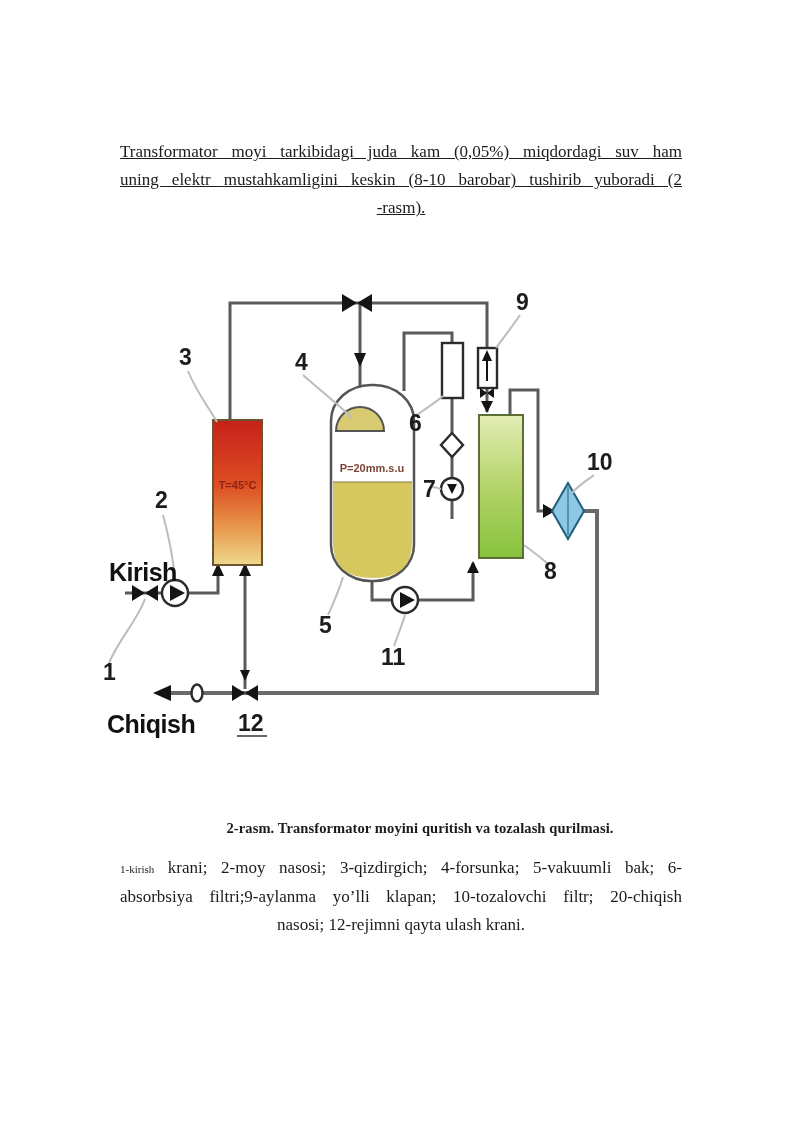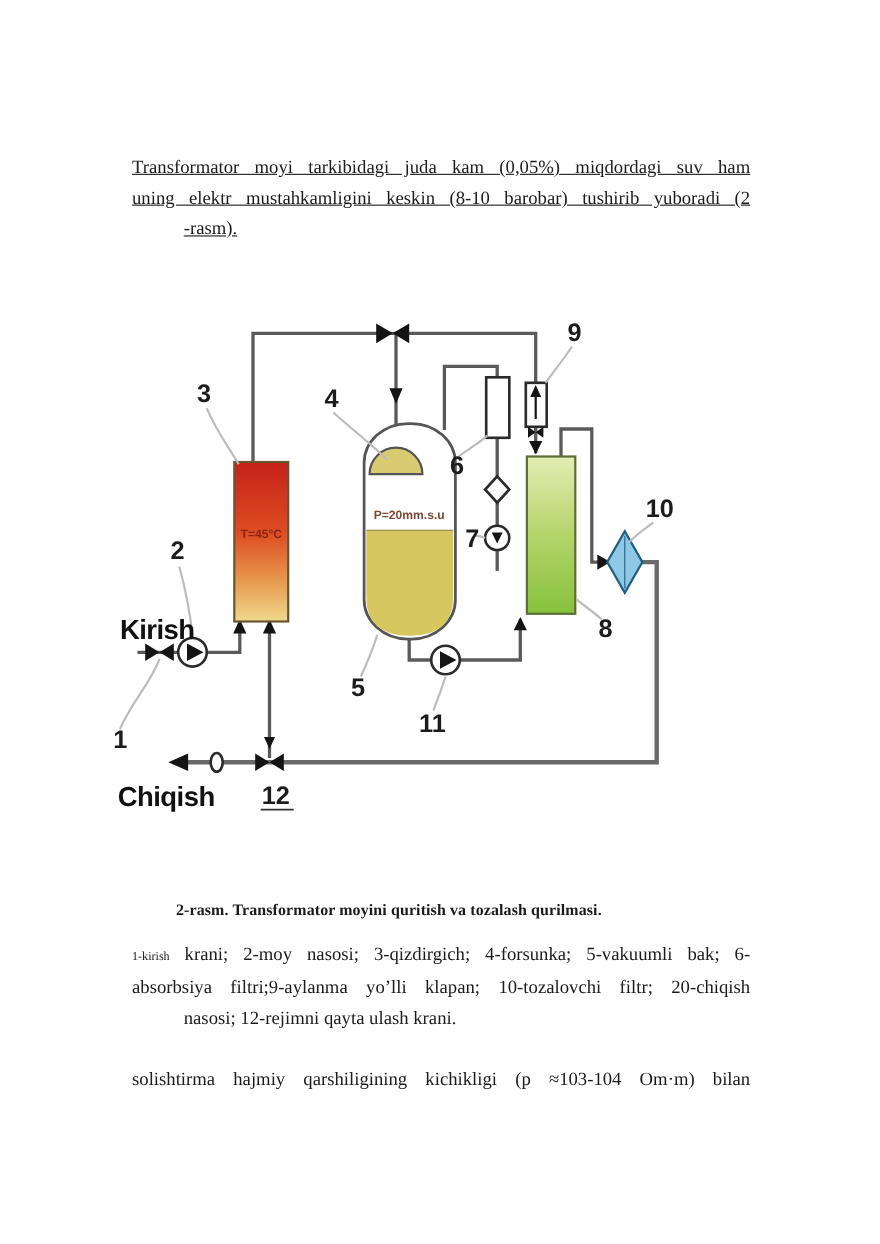--- a/index.html
+++ b/index.html
@@ -5,28 +5,28 @@
   html,body{margin:0;padding:0;}
   body{
     width:800px;height:1131px;position:relative;
     background:#ffffff;
     font-family:"Liberation Serif", serif;
     color:#1b1b1b;
     overflow:hidden;
   }
   .para{position:absolute;left:120px;width:562px;font-size:17px;line-height:28px;}
   .jline{text-align:justify;text-align-last:justify;}
-  .lline{text-align:left;margin-left:47px;}
+  .lline{text-align:center;}
   #intro{top:138px;text-decoration:underline;}
   #legend{top:854px;}
   #body2{top:966px;line-height:30px;}
   .legend-small{font-size:11px;}
   #caption{
     position:absolute;left:160px;top:820px;width:520px;
-    font-size:14.5px;font-weight:bold;letter-spacing:0.1px;
+    font-size:14.5px;font-weight:bold;letter-spacing:0.1px;text-align:center;
   }
   #diagram-wrap{position:absolute;left:95px;top:265px;width:530px;height:500px;}
   svg{display:block;}
   .pipe{stroke:#5a5a5a;stroke-width:3;fill:none;}
   .pipe-thick{stroke:#6a6a6a;stroke-width:4;fill:none;}
   .thin{stroke:#777;stroke-width:1.5;fill:none;}
   .lead{stroke:#bcbcbc;stroke-width:2;fill:none;}
   .ah{fill:#141414;stroke:none;}
   .sym{fill:#ffffff;stroke:#2b2b2b;stroke-width:2.4;}
   .callout{font-family:"Liberation Sans",sans-serif;font-weight:bold;font-size:23px;fill:#1c1c1c;}
@@ -182,14 +182,13 @@
 
 <div id="caption">2-rasm. Transformator moyini quritish va tozalash qurilmasi.</div>
 
 <div class="para" id="legend">
   <div class="jline"><span class="legend-small">1-kirish</span><span> krani; 2-moy nasosi; 3-qizdirgich; 4-forsunka; 5-vakuumli bak; 6-</span></div>
   <div class="jline">absorbsiya filtri;9-aylanma yo’lli klapan; 10-tozalovchi filtr; 20-chiqish</div>
   <div class="lline">nasosi; 12-rejimni qayta ulash krani.</div>
 </div>
 
 <div class="para" id="body2">
-  <div class="jline">solishtirma hajmiy qarshiligining kichikligi (p ≈103-104 Om·m) bilan</div>
 </div>
 
 </body></html>

